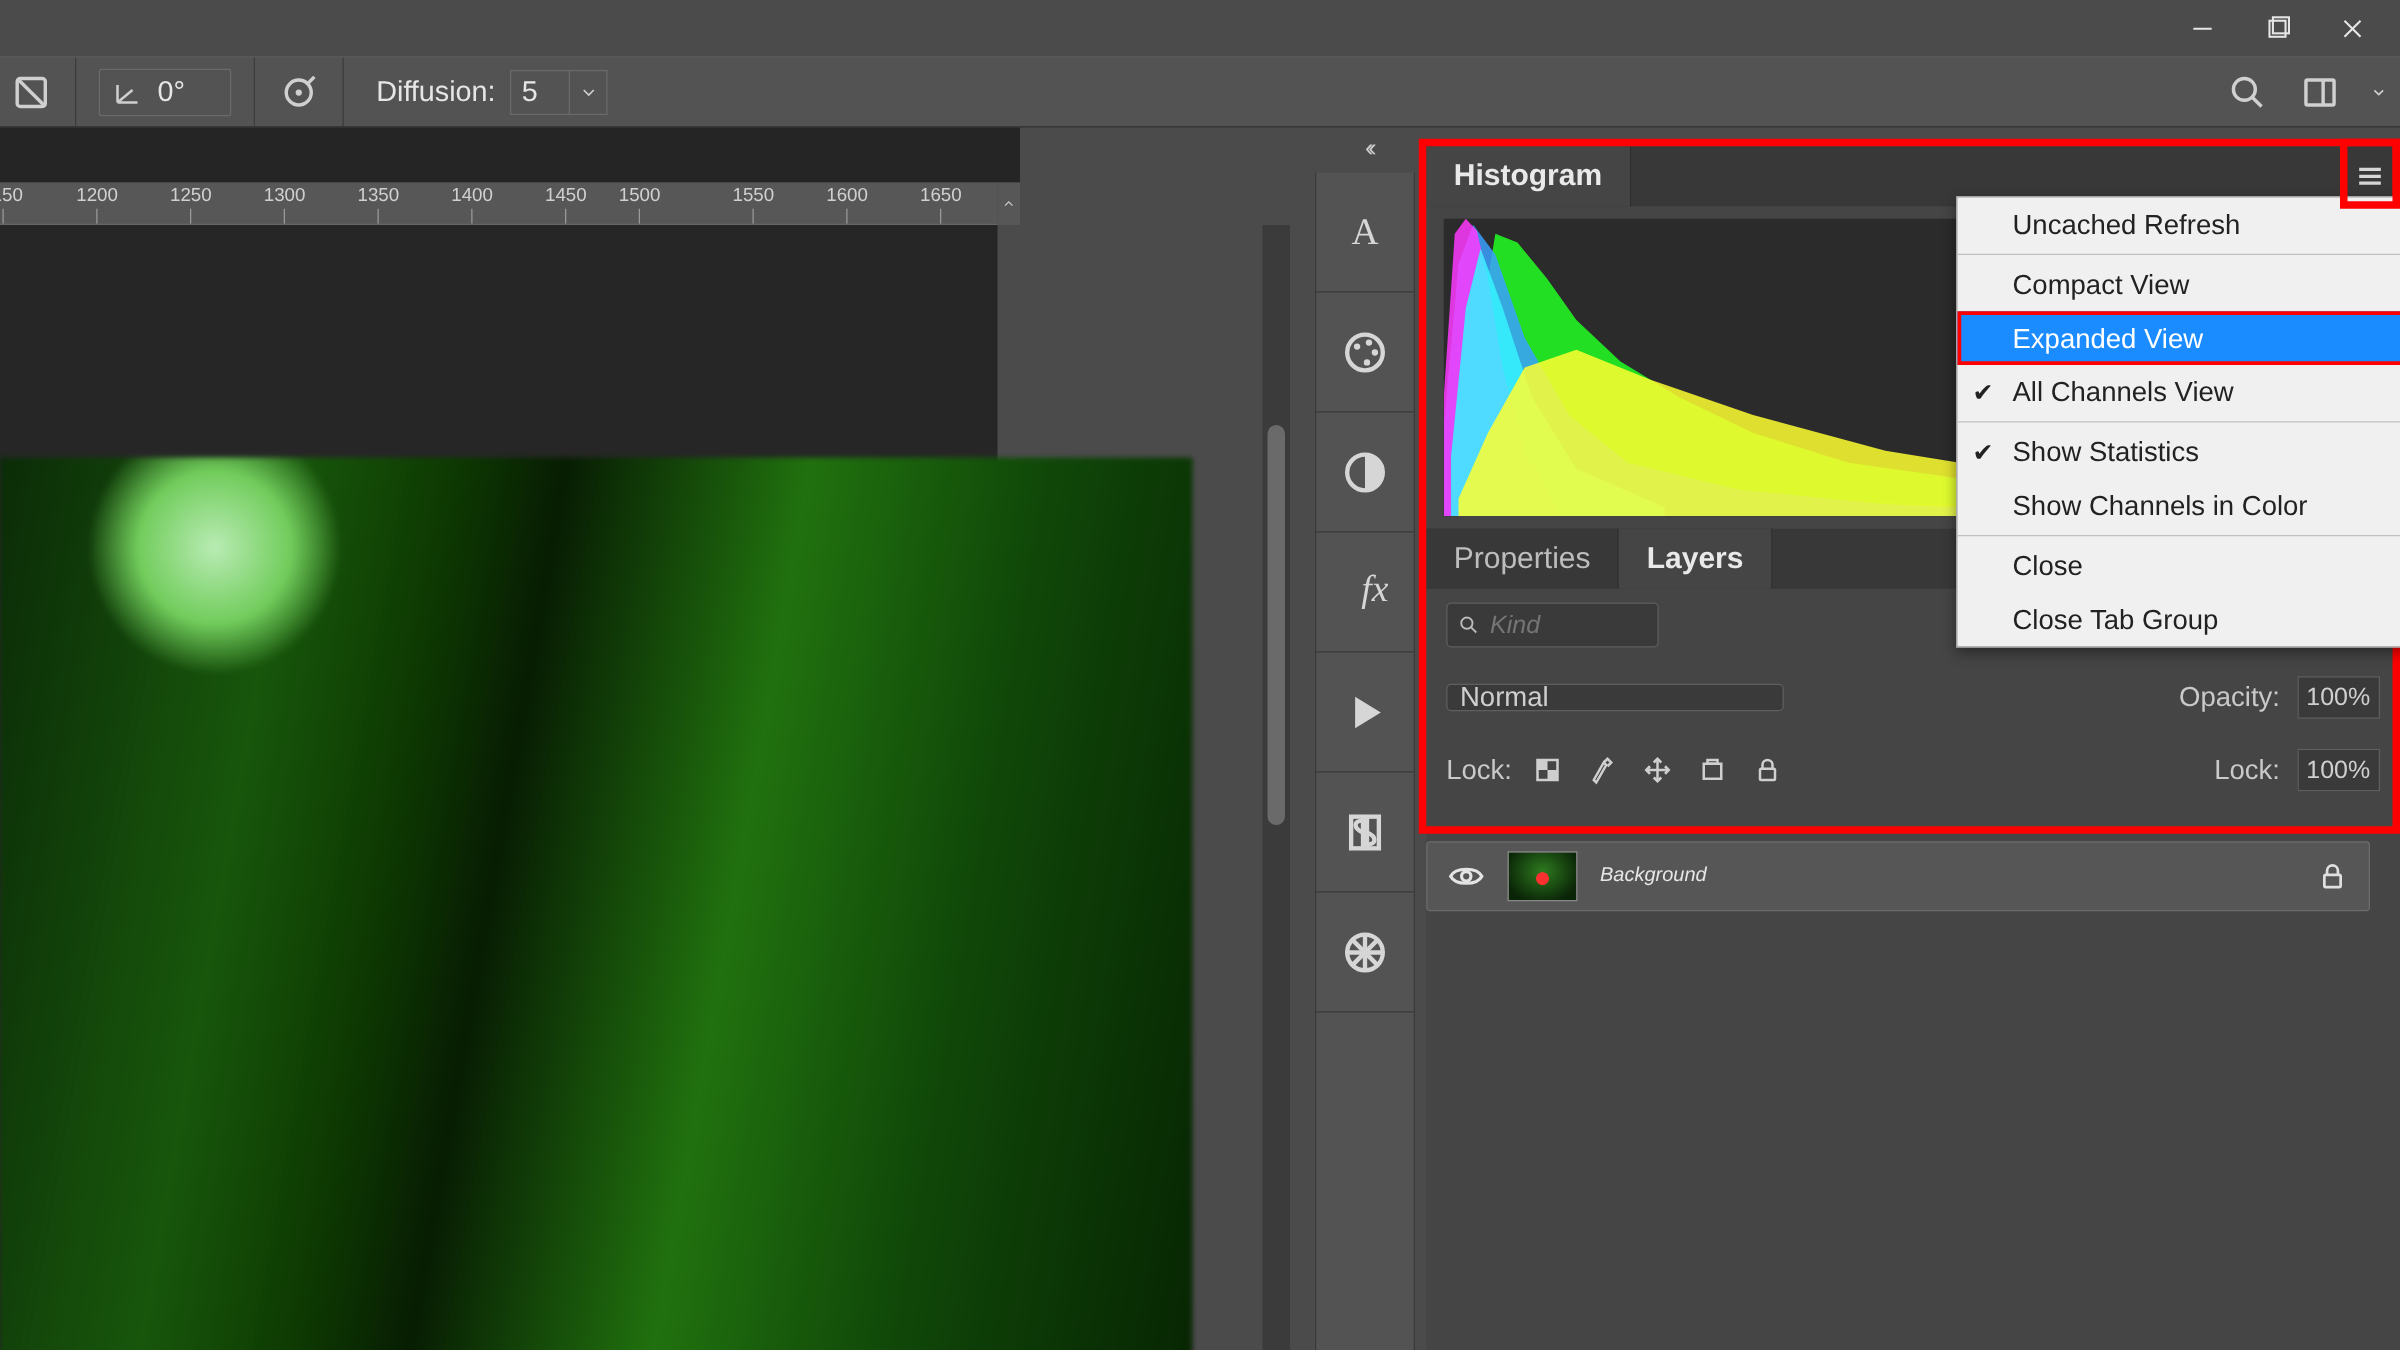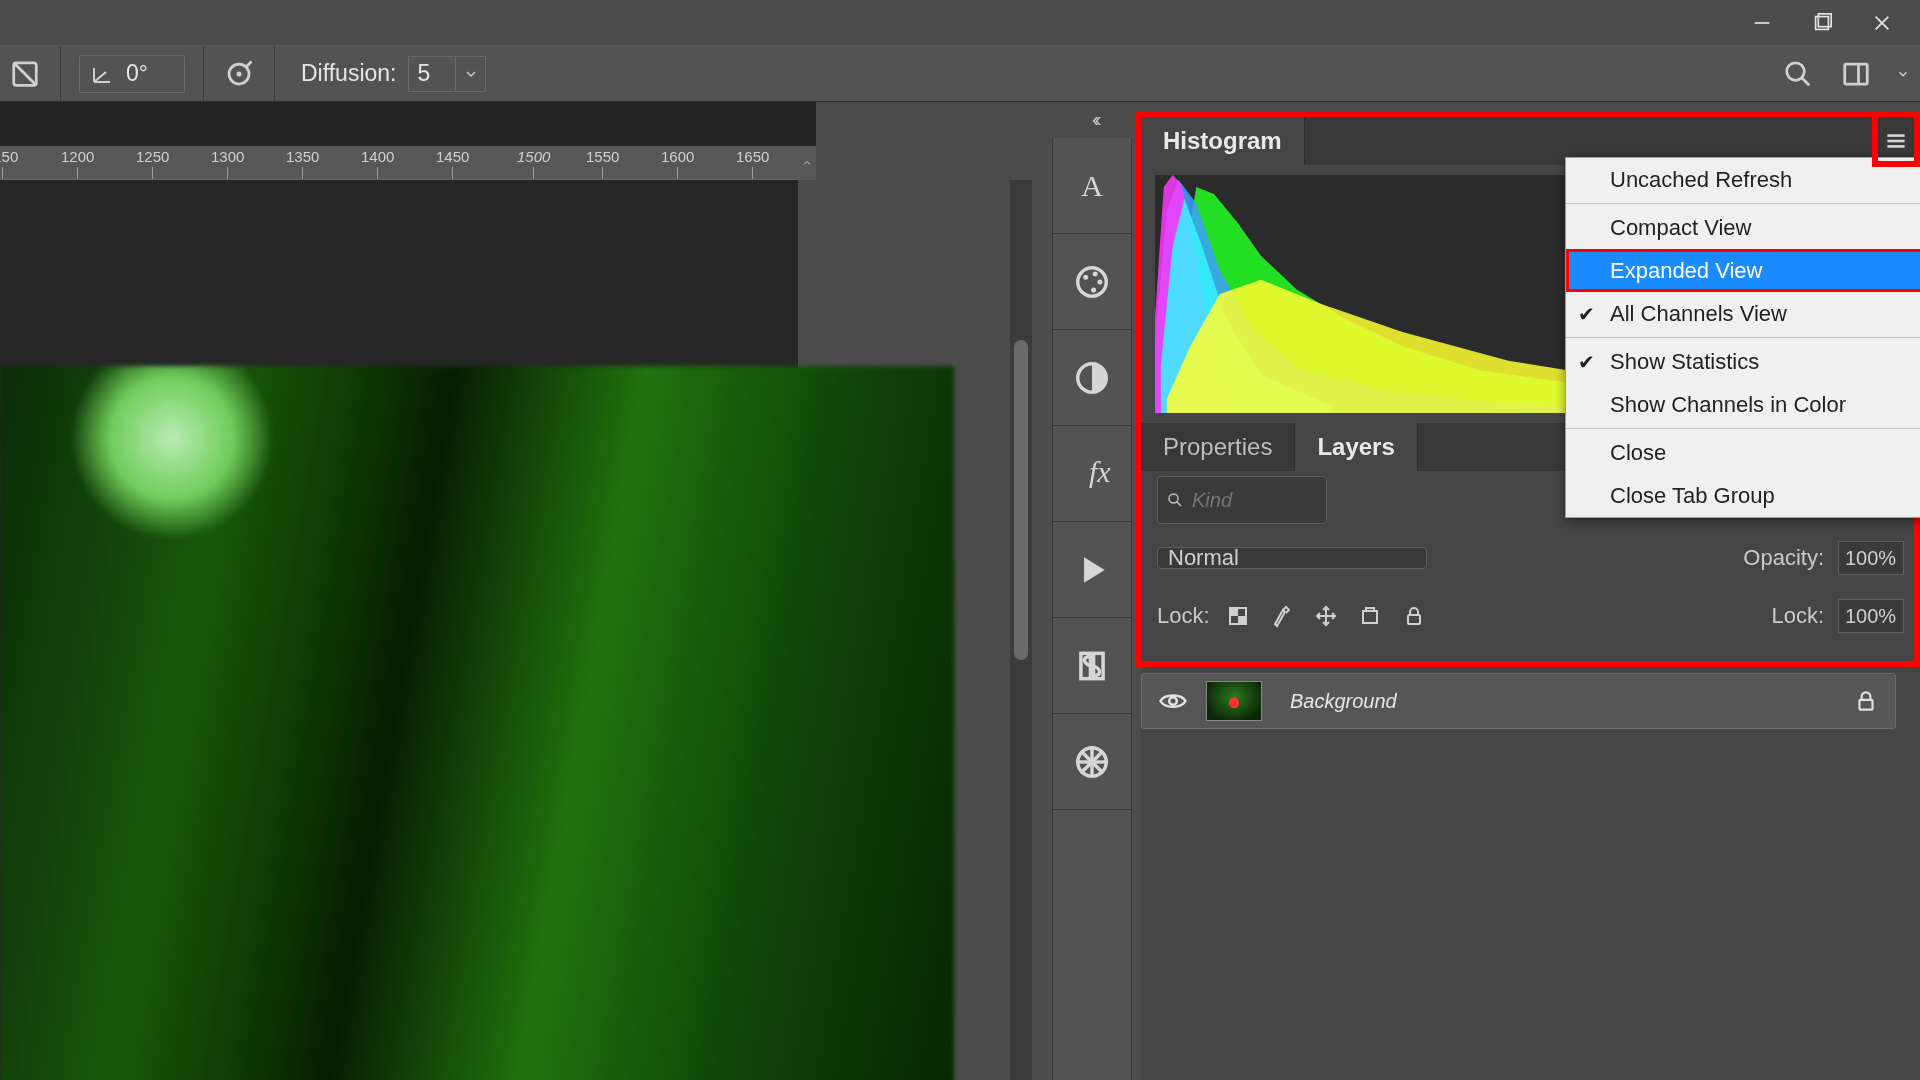--- a/index.html
+++ b/index.html
@@ -71,40 +71,40 @@
 .panel-tab.inactive{background:#383838;color:#bdbdbd;font-weight:400;}
 .panel-menu{margin-left:auto;width:48px;display:flex;align-items:center;justify-content:center;}
 .panel-menu svg{width:26px;height:26px;stroke:#d6d6d6;stroke-width:2.4;fill:none;}
 .histogram{position:absolute;left:14px;right:14px;top:58px;bottom:10px;background:#2b2b2b;overflow:hidden;}
 .histogram svg{width:100%;height:100%;}
 
 
 .panel2{position:absolute;left:1141px;top:321px;right:0;bottom:0;background:#454545;}
 .panel2 .panel-tabs{background:#383838;}
 .panel2 .row{display:flex;align-items:center;height:58px;padding:0 16px;gap:14px;color:#c9c9c9;font-size:22px;}
-.kind-search{display:flex;align-items:center;background:#3a3a3a;border:1px solid #5f5f5f;border-radius:4px;height:48px;padding:0 8px;gap:8px;width:170px;}
+.kind-search{display:flex;align-items:center;background:#3a3a3a;border:1px solid #5f5f5f;border-radius:4px;height:36px;padding:0 8px;gap:8px;width:170px;}
 .kind-search svg{width:18px;height:18px;stroke:#bcbcbc;stroke-width:2;fill:none;}
 .kind-search input{background:transparent;border:none;color:#c0c0c0;font-size:20px;outline:none;width:110px;font-style:italic;}
 .filter-icons{display:flex;gap:16px;margin-left:auto;}
 .filter-icons .fi{width:30px;height:30px;display:flex;align-items:center;justify-content:center;}
 .filter-icons .fi svg{width:26px;height:26px;stroke:#cfcfcf;stroke-width:2;fill:none;}
 .blend-select{background:#3a3a3a;border:1px solid #5f5f5f;border-radius:4px;height:22px;width:270px;padding:0 10px;color:#cfcfcf;font-size:22px;display:flex;align-items:center;}
 .pct-box{display:flex;align-items:center;gap:6px;}
 .pct-box input{width:66px;height:34px;background:#3a3a3a;border:1px solid #5f5f5f;color:#cfcfcf;font-size:20px;padding-left:6px;outline:none;}
 .lock-icons{display:flex;gap:16px;align-items:center;}
 .lock-icons .li{width:28px;height:28px;display:flex;align-items:center;justify-content:center;}
 .lock-icons .li svg{width:24px;height:24px;stroke:#cfcfcf;stroke-width:2;fill:none;}
 
 
 .layer-list{position:absolute;left:1141px;top:565px;right:24px;}
 .layer-row{height:56px;background:#565656;border:1px solid #6c6c6c;border-radius:3px;display:flex;align-items:center;padding:0 16px;gap:18px;margin-top:6px;}
 .layer-row .eye{width:30px;height:30px;}
 .layer-row .eye svg{width:30px;height:30px;stroke:#e4e4e4;stroke-width:2;fill:none;}
 .layer-row .thumb{width:56px;height:40px;border:1px solid #888;background:radial-gradient(circle at 50% 55%,#ff3030 0 14%,rgba(0,0,0,0) 16%),radial-gradient(ellipse at 50% 40%,#2e7a1f,#0a2407 80%);}
-.layer-row .name{color:#e6e6e6;font-size:20px;font-style:italic;margin-left:10px;}
+.layer-row .name{color:#e6e6e6;font-size:16px;font-style:italic;}
 .layer-row .lock{margin-left:auto;width:26px;height:26px;}
 .layer-row .lock svg{width:26px;height:26px;stroke:#e0e0e0;stroke-width:2;fill:none;}
 
 
 .flyout{position:absolute;left:1565px;top:55px;width:360px;background:#f0f0f0;border:1px solid #9c9c9c;z-index:70;box-shadow:0 4px 10px rgba(0,0,0,.4);}
 .flyout .item{height:43px;display:flex;align-items:center;padding:0 18px 0 44px;font-size:22px;color:#222;position:relative;}
 .flyout .sep{height:1px;background:#c0c0c0;margin:2px 0;}
 .flyout .item.selected{background:#1b8cff;color:#fff;border:3px solid #ff0000;padding-left:41px;}
 .flyout .item .check{position:absolute;left:12px;top:50%;transform:translateY(-50%);font-size:20px;}
 </style>
@@ -208,21 +208,21 @@
         </div>
         <div class="tick" style="left: 286px;">
           <span class="lbl">1350</span>
         </div>
         <div class="tick" style="left: 361px;">
           <span class="lbl">1400</span>
         </div>
         <div class="tick" style="left: 436px;">
           <span class="lbl">1450</span>
         </div>
-        <div class="tick" style="left: 517px; font-style: italic;">
+        <div class="tick" style="left: 495px;">
           <span class="lbl">1500</span>
         </div>
         <div class="tick" style="left: 586px;">
           <span class="lbl">1550</span>
         </div>
         <div class="tick" style="left: 661px;">
           <span class="lbl">1600</span>
         </div>
         <div class="tick" style="left: 736px;">
           <span class="lbl">1650</span>

